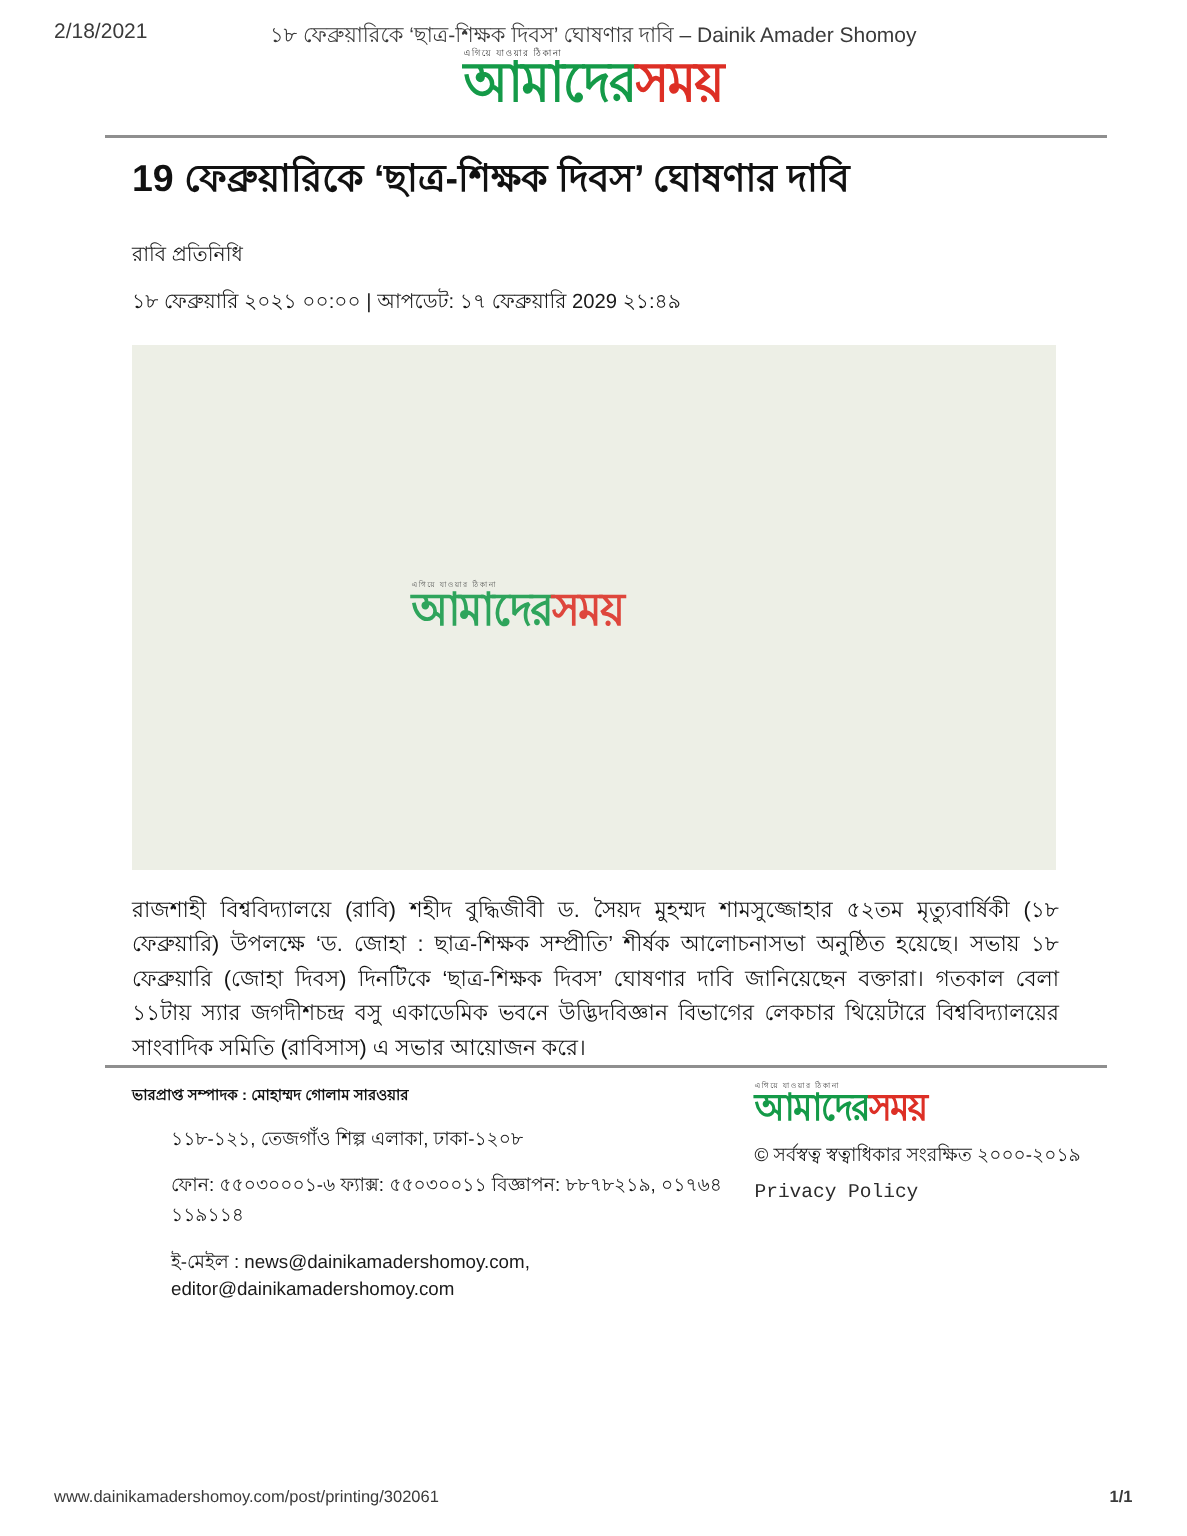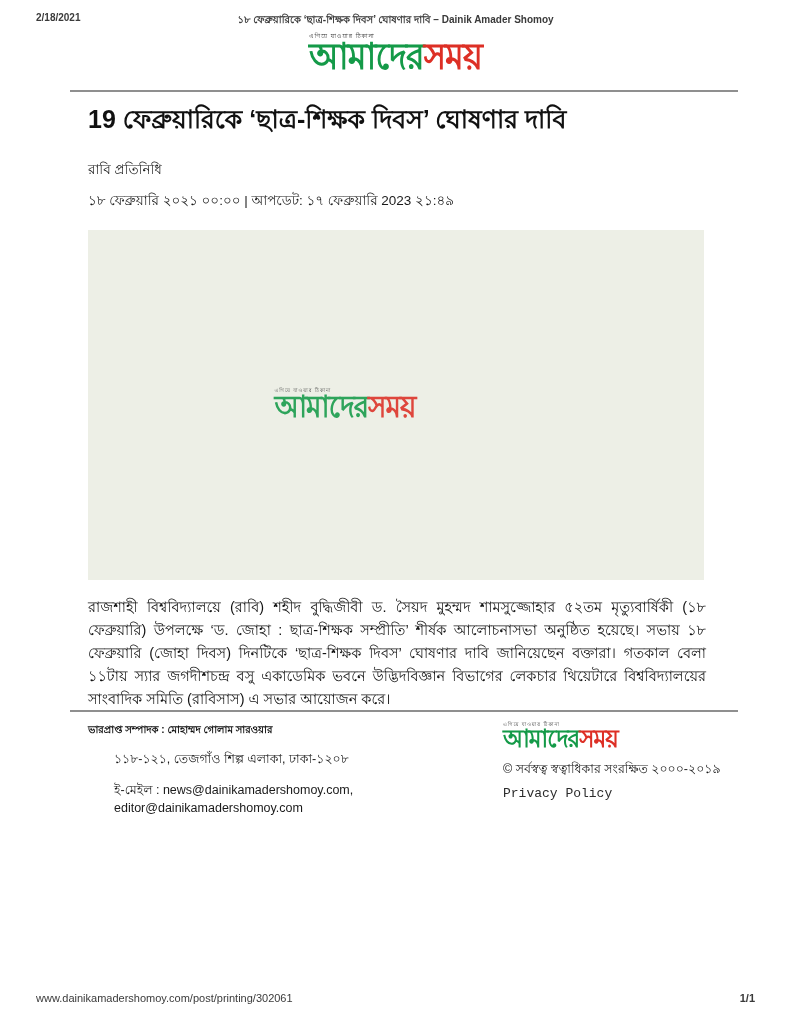--- a/index.html
+++ b/index.html
@@ -2,21 +2,21 @@
 <html><head>
 <meta charset="utf-8">
 <style>
   * { margin:0; padding:0; box-sizing:border-box; }
   html,body { background:#ffffff; }
   body { font-family:"Liberation Sans","DejaVu Sans",sans-serif; color:#1a1a1a; }
   .page { position:relative; width:791px; height:1024px; background:#ffffff; overflow:hidden; }
 
   
   .chrome-header { position:absolute; top:12px; left:36px; right:36px; height:14px;
-                   font-size:10px; color:#3a3a3a;font-weight:bold; }
+                   font-size:14px; color:#3a3a3a; }
   .chrome-date { position:absolute; left:0; top:0; }
   .chrome-title { position:absolute; left:0; right:0; top:0; text-align:center; }
   .chrome-footer { position:absolute; left:36px; right:36px; bottom:18px; height:14px;
                    font-size:11px; color:#3a3a3a; }
   .chrome-url { position:absolute; left:0; top:0; }
   .chrome-page { position:absolute; right:0; top:0;font-weight:bold; }
 
   
   .logo { display:inline-block; text-align:left; line-height:1; }
   .logo-tagline { display:block; font-size:6px; letter-spacing:1px; color:#3a3a3a;
@@ -73,38 +73,39 @@
       <span class="logo-tagline">এগিয়ে যাওয়ার ঠিকানা</span>
       <span class="logo-main"><span class="logo-green">আমাদের</span><span class="logo-red">সময়</span></span>
     </span>
   </div>
 
   <div class="rule rule-top"></div>
 
   <div class="article">
     <h1 class="headline">19 ফেব্রুয়ারিকে ‘ছাত্র-শিক্ষক দিবস’ ঘোষণার দাবি</h1>
     <div class="byline">রাবি প্রতিনিধি</div>
-    <div class="dateline">১৮ ফেব্রুয়ারি ২০২১ ০০:০০ | আপডেট: ১৭ ফেব্রুয়ারি 2023 ২১:৪৯</div>
+    <div class="dateline">১৮ ফেব্রুয়ারি ২০২১ ০০:০০ | আপডেট: ১৭ ফেব্রুয়ারি 2029 ২১:৪৯</div>
 
     <div class="figure">
       <span class="logo">
         <span class="logo-tagline">এগিয়ে যাওয়ার ঠিকানা</span>
         <span class="logo-main"><span class="logo-green">আমাদের</span><span class="logo-red">সময়</span></span>
       </span>
     </div>
 
     <p class="body-text">রাজশাহী বিশ্ববিদ্যালয়ে (রাবি) শহীদ বুদ্ধিজীবী ড. সৈয়দ মুহম্মদ শামসুজ্জোহার ৫২তম মৃত্যুবার্ষিকী (১৮ ফেব্রুয়ারি) উপলক্ষে ‘ড. জোহা : ছাত্র-শিক্ষক সম্প্রীতি’ শীর্ষক আলোচনাসভা অনুষ্ঠিত হয়েছে। সভায় ১৮ ফেব্রুয়ারি (জোহা দিবস) দিনটিকে ‘ছাত্র-শিক্ষক দিবস’ ঘোষণার দাবি জানিয়েছেন বক্তারা। গতকাল বেলা ১১টায় স্যার জগদীশচন্দ্র বসু একাডেমিক ভবনে উদ্ভিদবিজ্ঞান বিভাগের লেকচার থিয়েটারে বিশ্ববিদ্যালয়ের সাংবাদিক সমিতি (রাবিসাস) এ সভার আয়োজন করে।</p>
   </div>
 
   <div class="rule rule-footer"></div>
 
   <div class="site-footer">
     <div class="footer-left">
       <div class="footer-editor">ভারপ্রাপ্ত সম্পাদক : মোহাম্মদ গোলাম সারওয়ার</div>
       <div class="footer-line">১১৮-১২১, তেজগাঁও শিল্প এলাকা, ঢাকা-১২০৮</div>
+      <div class="footer-line">ফোন: ৫৫০৩০০০১-৬ ফ্যাক্স: ৫৫০৩০০১১ বিজ্ঞাপন: ৮৮৭৮২১৯, ০১৭৬৪ ১১৯১১৪</div>
       <div class="footer-line">ই-মেইল : news@dainikamadershomoy.com, editor@dainikamadershomoy.com</div>
     </div>
     <div class="footer-right">
       <span class="logo">
         <span class="logo-tagline">এগিয়ে যাওয়ার ঠিকানা</span>
         <span class="logo-main"><span class="logo-green">আমাদের</span><span class="logo-red">সময়</span></span>
       </span>
       <div class="footer-copyright">© সর্বস্বত্ব স্বত্বাধিকার সংরক্ষিত ২০০০-২০১৯</div>
       <a class="footer-privacy">Privacy Policy</a>
     </div>

